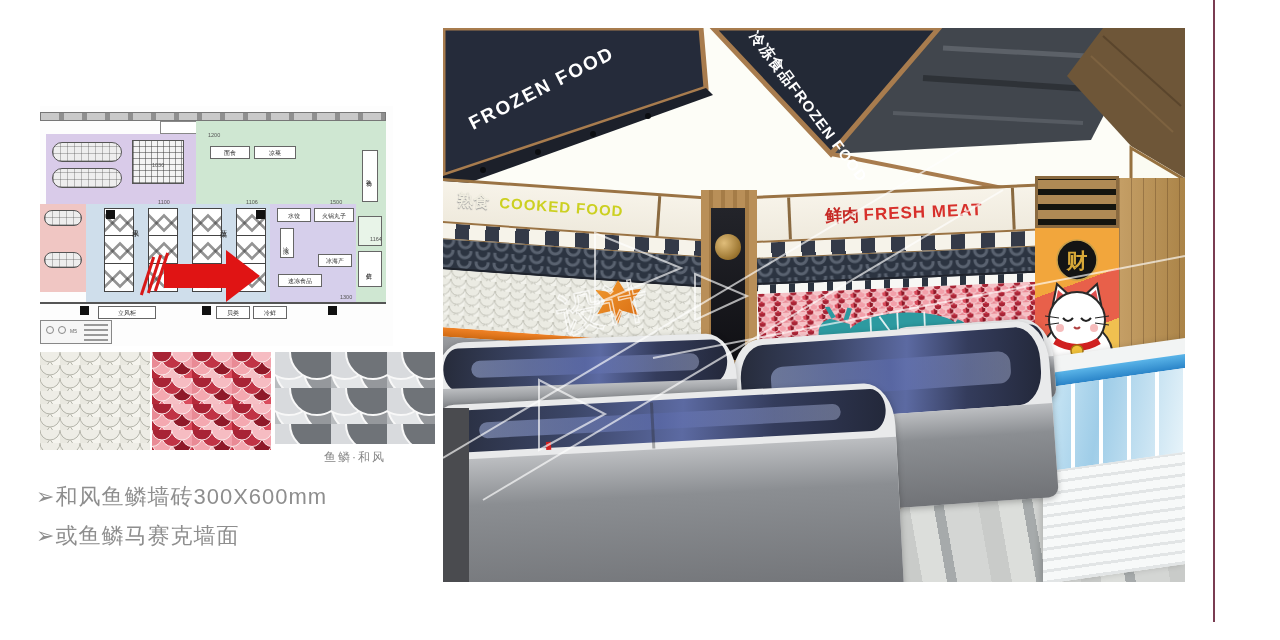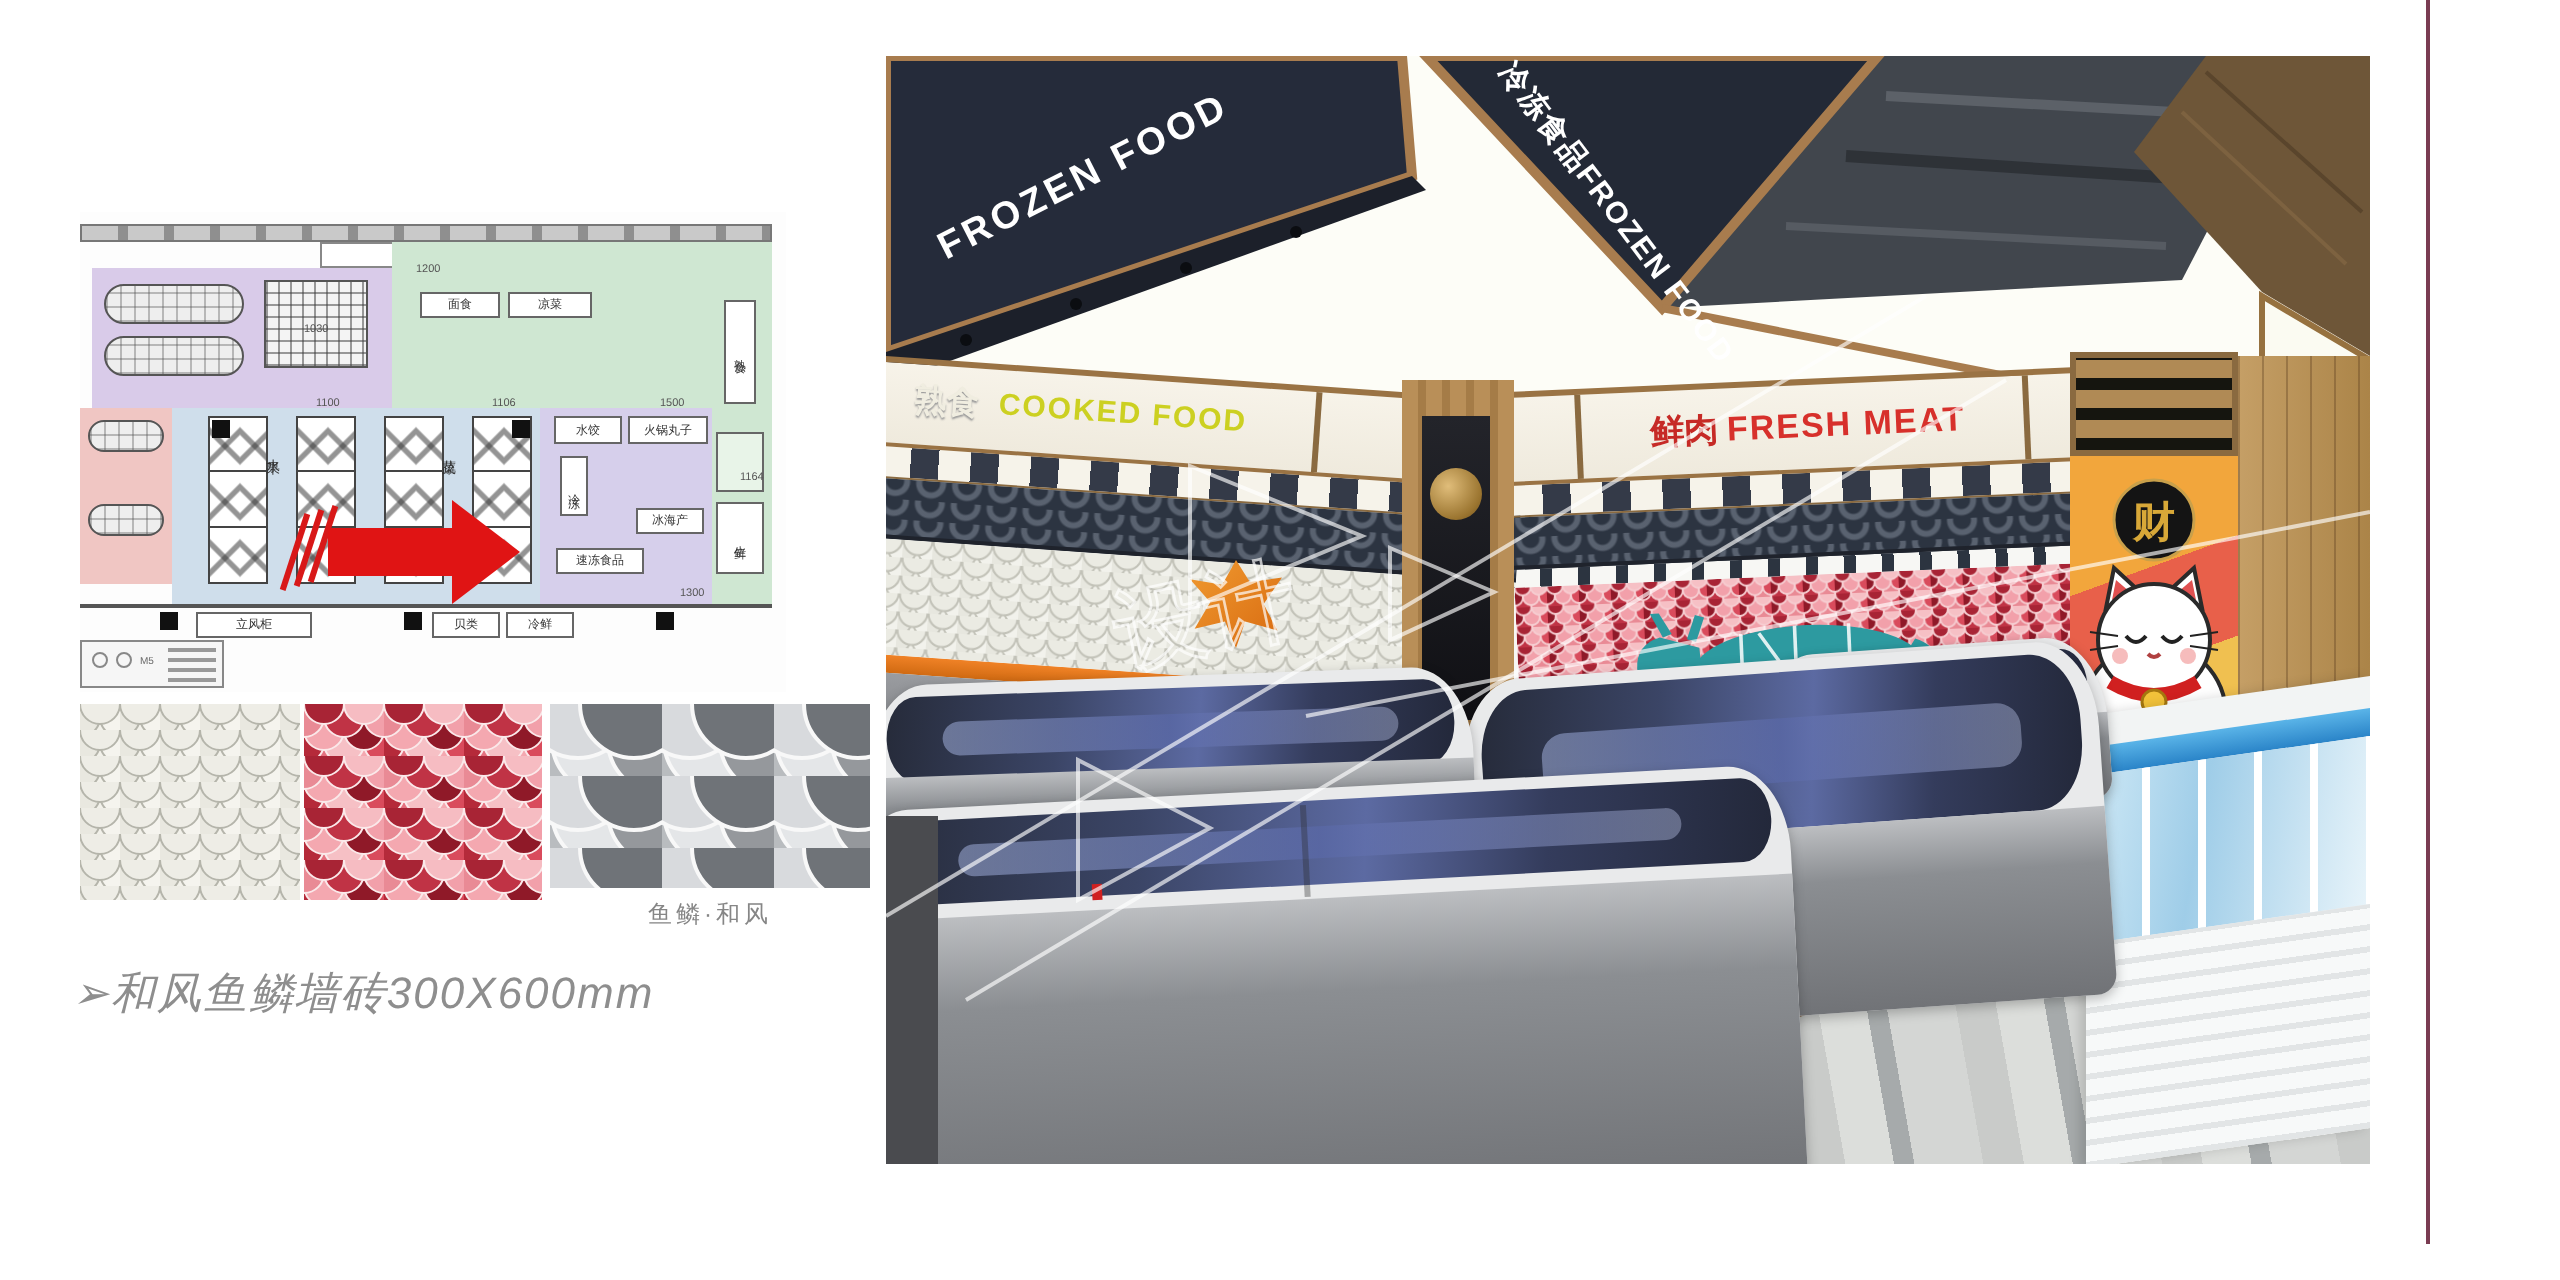--- a/index.html
+++ b/index.html
@@ -178,21 +178,22 @@
       <circle cx="28" cy="18" r="27" fill="#e4e6e8" stroke="#f8f8f8" stroke-width="2"></circle>
       <circle cx="56" cy="18" r="27" fill="#95989c" stroke="#f8f8f8" stroke-width="2"></circle>
       <circle cx="14" cy="0" r="27" fill="#d8dadd" stroke="#f8f8f8" stroke-width="2"></circle>
       <circle cx="42" cy="0" r="27" fill="#6f7378" stroke="#f8f8f8" stroke-width="2"></circle>
     </pattern>
       </defs>
     <rect width="160" height="92" fill="url(#scG)"></rect>
   </svg>
   <div class="abs caption">鱼鳞·和风</div>
 
-  <div class="abs bullet" style="top:482px;font-style:italic;">➢和风鱼鳞墙砖300X600mm</div>
+  <div class="abs bullet" style="top:482px;">➢和风鱼鳞墙砖300X600mm</div>
+  <div class="abs bullet" style="top:521px;">➢或鱼鳞马赛克墙面</div>
 
   <div class="abs render">
 
     <svg class="abs" style="left:0;top:0;z-index:1;" width="742" height="212">
       <rect width="742" height="212" fill="#fdfdf7"></rect>
       <polygon points="496,0 706,0 648,112 388,126" fill="#41464d"></polygon>
       <line x1="500" y1="20" x2="680" y2="30" stroke="#5c6168" stroke-width="5"></line>
       <line x1="480" y1="50" x2="660" y2="62" stroke="#2e3237" stroke-width="6"></line>
       <line x1="450" y1="85" x2="640" y2="95" stroke="#565b62" stroke-width="4"></line>
       <polygon points="660,0 742,0 742,150 688,118 624,48" fill="#6e5638"></polygon>

